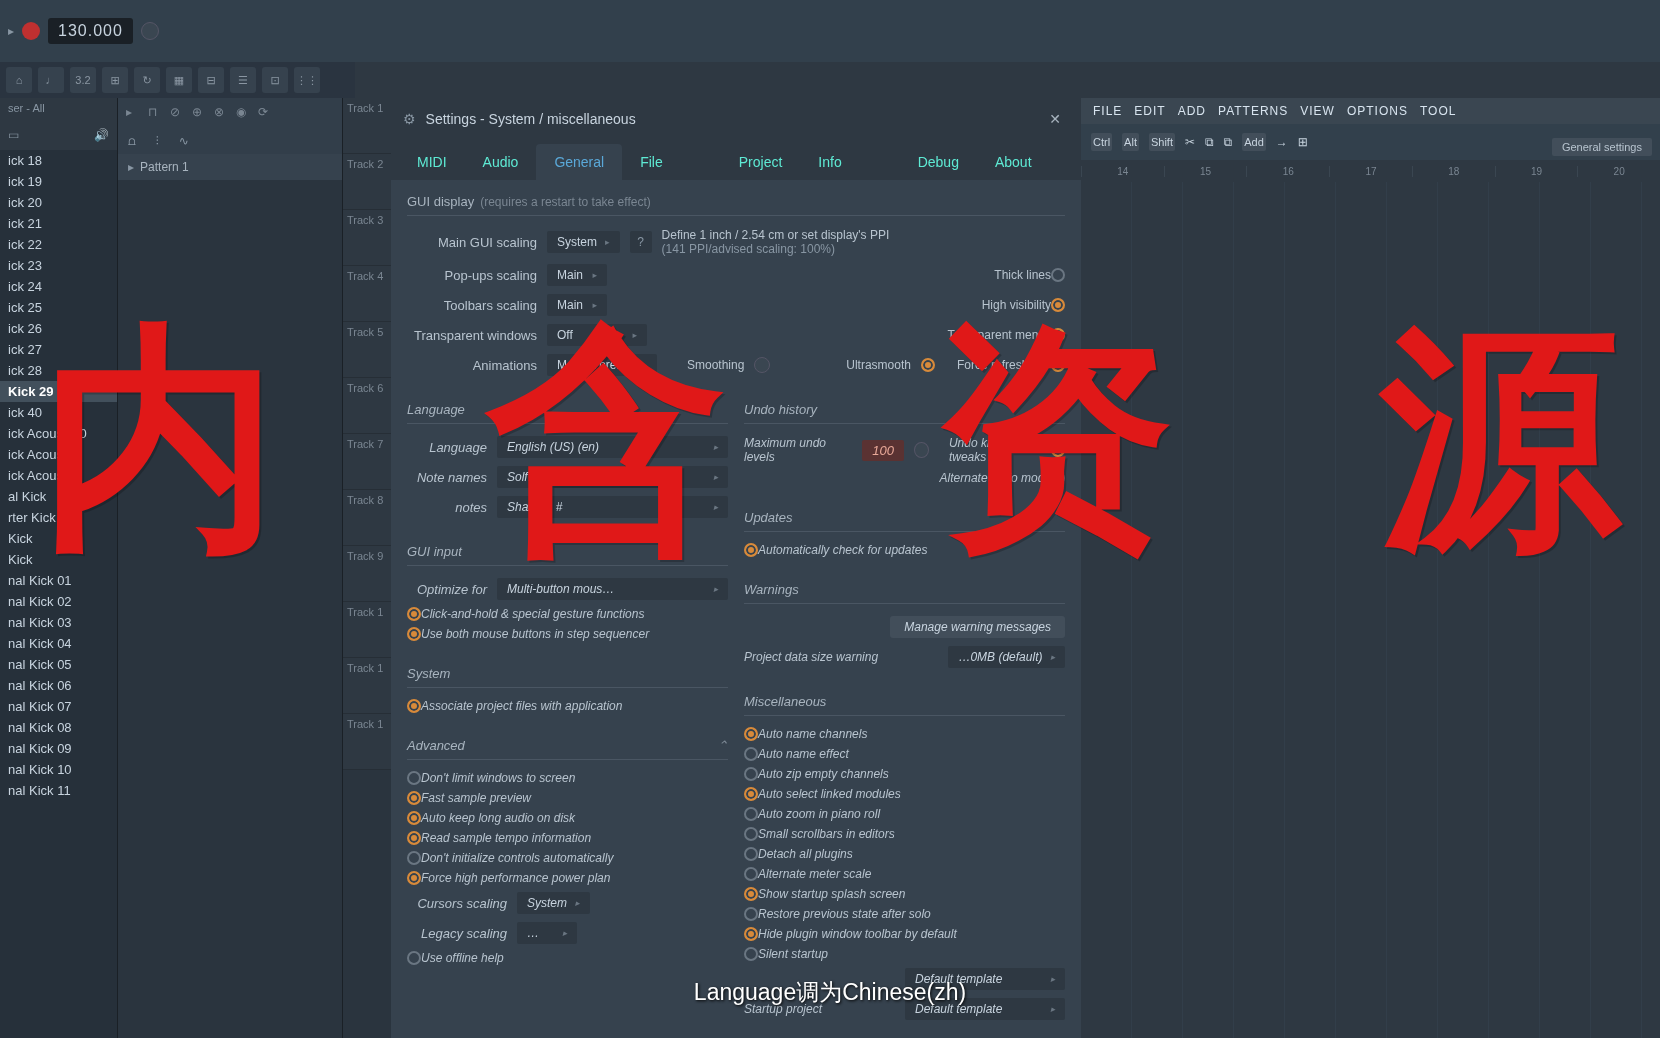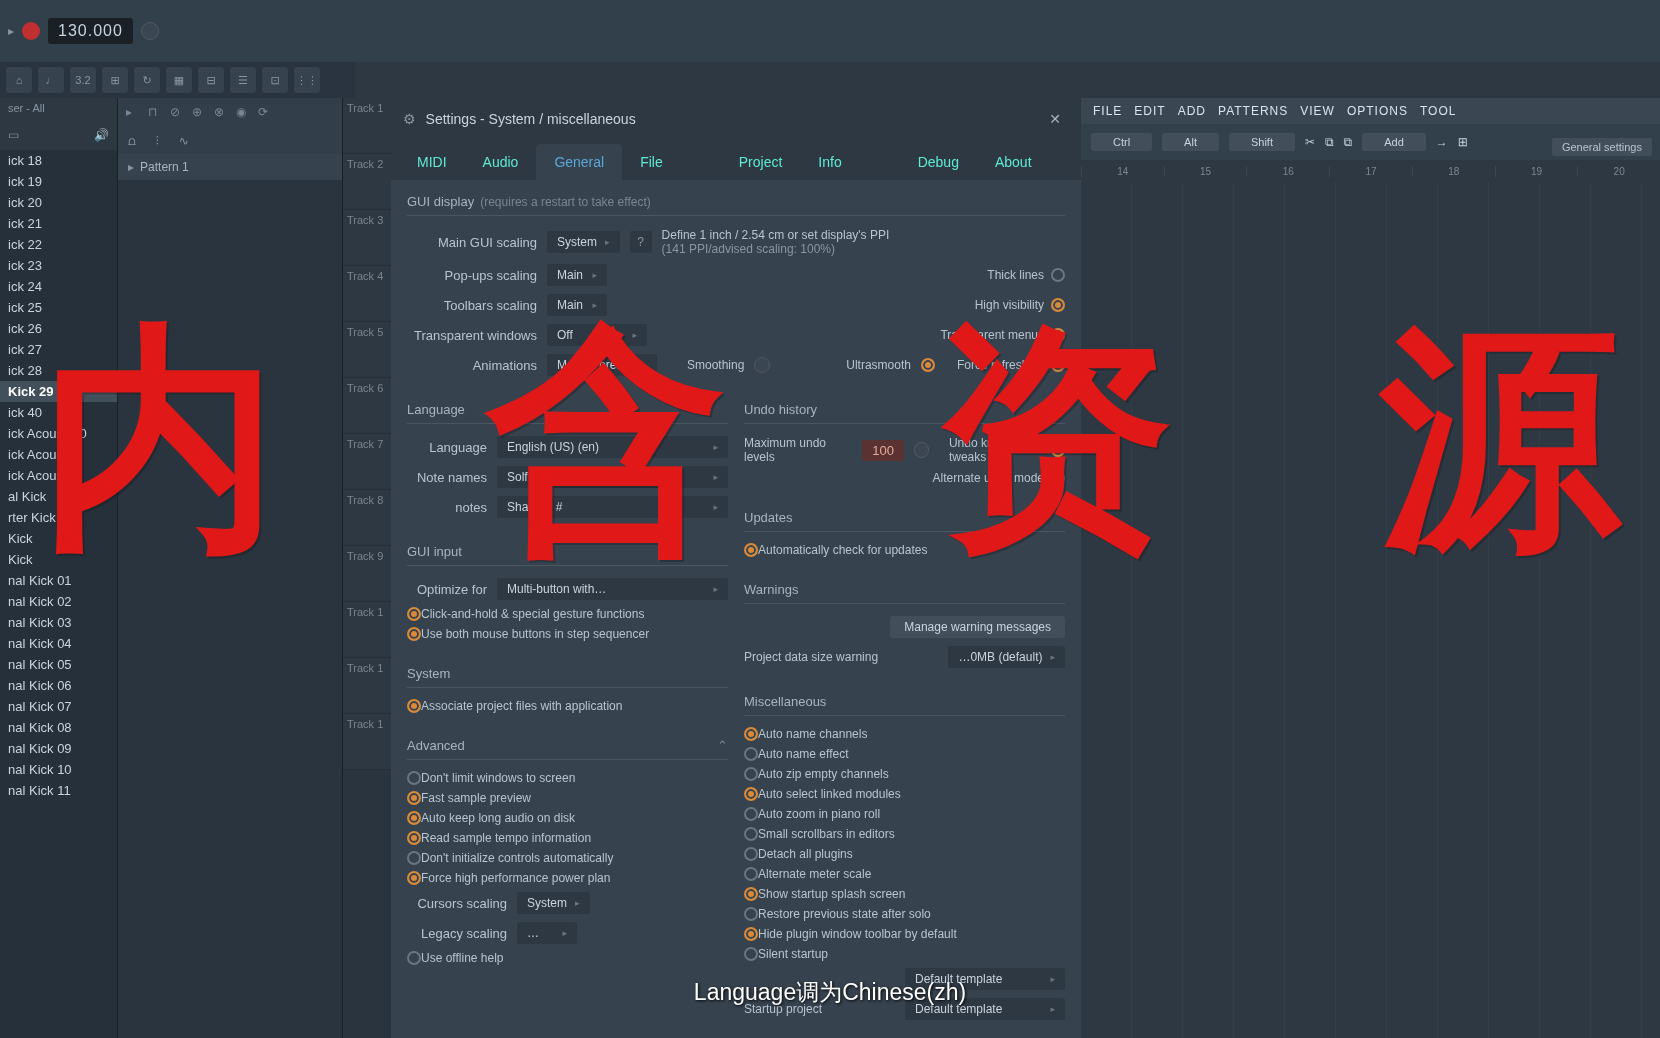--- a/index.html
+++ b/index.html
@@ -52,39 +52,39 @@
 .setting-row { display: flex; align-items: center; padding: 4px 0; gap: 10px; }
 .setting-label { width: 130px; text-align: right; color: #b8c4cf; font-size: 13px; }
 .dropdown { background: #2e3842; padding: 4px 10px; border-radius: 2px; color: #c8d4df; font-size: 12px; min-width: 60px; display: flex; align-items: center; justify-content: space-between; gap: 8px; }
 .dropdown .arr { color: #6a7682; font-size: 9px; }
 .help-btn { width: 22px; height: 22px; background: #2e3842; border-radius: 2px; display: flex; align-items: center; justify-content: center; color: #8896a3; }
 .slider-info { color: #8896a3; font-size: 12px; }
 .ppi-line { color: #b8c4cf; font-size: 12px; }
 
 .two-col { display: flex; gap: 16px; padding: 0 16px; }
 .col { flex: 1; }
-.col .section { padding: 8px 0; }
+.col .section { padding: 8px 0; font-style: italic; }
 
 .radio-row { display: flex; align-items: center; padding: 3px 0; }
 .radio { width: 14px; height: 14px; border-radius: 50%; border: 2px solid #6a7682; display: inline-block; flex-shrink: 0; }
 .radio.on { background: #d88a3a; border-color: #d88a3a; box-shadow: inset 0 0 0 2px #36424e; }
 .radio-label { color: #b8c4cf; font-size: 12px; }
 
-.check-right { display: flex; align-items: center; justify-content: flex-end; padding: 3px 0; gap: 7px; }
+.check-right { display: flex; align-items: center; justify-content: flex-end; padding: 3px 0; gap: 0; }
 .check-right .radio-label { text-align: right; }
 
 .num-input { background: #5a3232; color: #e8a898; padding: 3px 10px; border-radius: 2px; font-size: 13px; }
 .mini-knob { width: 16px; height: 16px; border-radius: 50%; background: #3a4651; border: 1px solid #556; display: inline-block; }
 
 .btn-secondary { background: #424e5a; padding: 4px 14px; border-radius: 3px; color: #c8d4df; font-size: 12px; }
 
 
 .right-area { flex: 1; background: #2a343e; position: relative; }
 .right-toolbar { height: 36px; background: #32404c; display: flex; align-items: center; padding: 0 10px; gap: 10px; }
-.right-toolbar .key { background: #424e5a; padding: 3px 22px; border-radius: 2px; font-size: 11px; color: #c8d4df; }
+.right-toolbar .key { background: #424e5a; padding: 3px 2px; border-radius: 2px; font-size: 11px; color: #c8d4df; }
 .right-menu { height: 26px; background: #3a4651; display: flex; align-items: center; padding: 0 8px; gap: 4px; }
 .menu-item { color: #d8e4ef; font-size: 12px; padding: 0 4px; letter-spacing: 1px; }
 .timeline { height: 22px; background: #2e3842; display: flex; align-items: center; padding: 0; }
 .timeline-tick { flex: 1; text-align: center; color: #7a8692; font-size: 10px; border-left: 1px solid #3a4651; }
 .grid { flex: 1; background: repeating-linear-gradient(90deg, #2e3842 0, #2e3842 50px, #323e4a 50px, #323e4a 51px); height: calc(100% - 84px); }
 .gen-settings { position: absolute; right: 8px; top: 40px; background: #424e5a; padding: 3px 10px; font-size: 11px; color: #b8c4cf; border-radius: 2px; }
 
 
 .overlay-chars { position: absolute; top: 280px; left: 40px; right: 40px; display: flex; justify-content: space-between; pointer-events: none; z-index: 999; }
 .overlay-char { font-size: 240px; color: #e01818; font-weight: bold; font-family: 'KaiTi', 'STKaiti', serif; text-shadow: 2px 2px 0 rgba(0,0,0,0.2); }
@@ -311,21 +311,21 @@
                   <span class="arr">▸</span>
                 </div>
             </div>
           </div>
 
           <div class="section">
             <div class="section-head">GUI input</div>
             <div class="setting-row">
               <div class="setting-label" style="width:80px">Optimize for</div>
               <div class="dropdown" style="flex:1">
-                  <span>Multi-button with…</span>
+                  <span>Multi-button mous…</span>
                   <span class="arr">▸</span>
                 </div>
             </div>
             <div class="radio-row">
                 <span class="radio on"></span>
                 <span class="radio-label">Click-and-hold &amp; special gesture functions</span>
               </div>
             <div class="radio-row">
                 <span class="radio on"></span>
                 <span class="radio-label">Use both mouse buttons in step sequencer</span>

